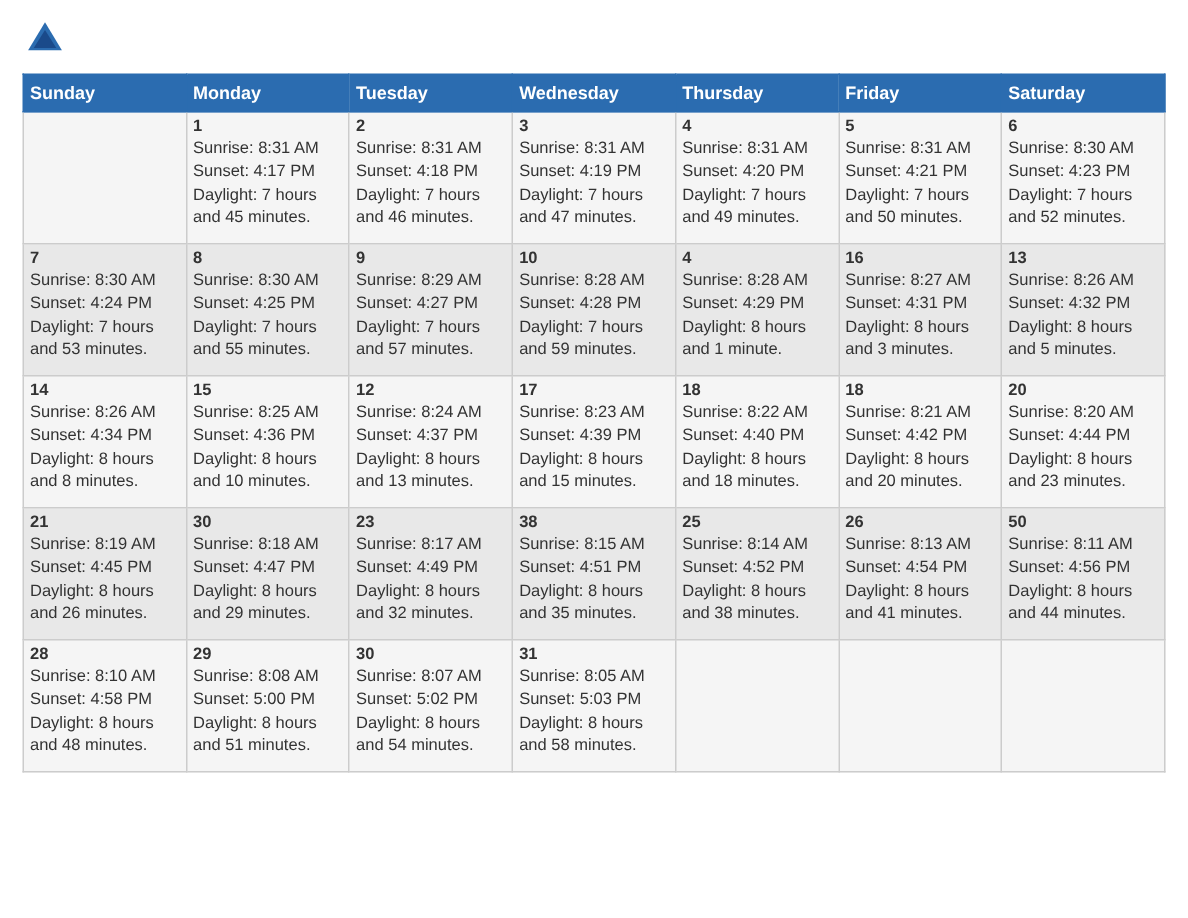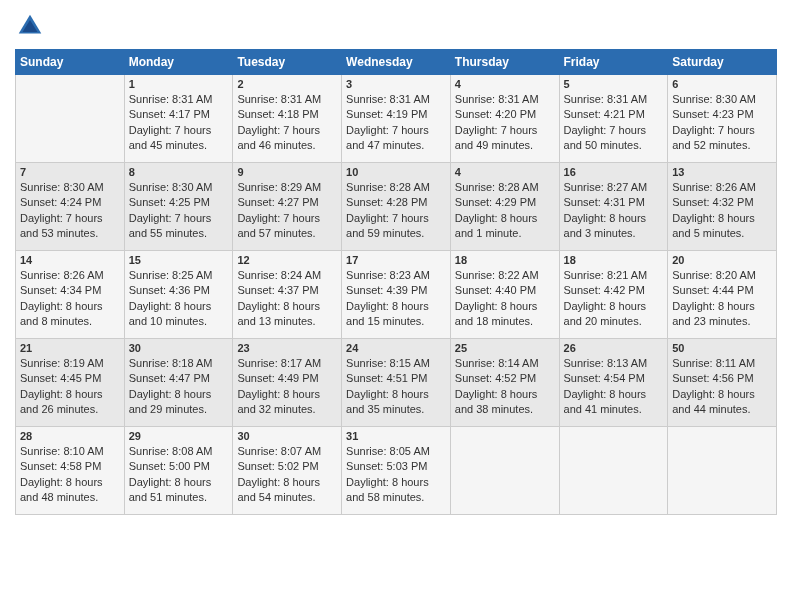--- a/index.html
+++ b/index.html
@@ -229,21 +229,21 @@
           </td>
           <td>
             <div class="day-number">30</div>
             <div class="day-info">Sunrise: 8:18 AM<br>Sunset: 4:47 PM<br>Daylight: 8 hours and 29 minutes.</div>
           </td>
           <td>
             <div class="day-number">23</div>
             <div class="day-info">Sunrise: 8:17 AM<br>Sunset: 4:49 PM<br>Daylight: 8 hours and 32 minutes.</div>
           </td>
           <td>
-            <div class="day-number">24</div>
+            <div class="day-number">38</div>
             <div class="day-info">Sunrise: 8:15 AM<br>Sunset: 4:51 PM<br>Daylight: 8 hours and 35 minutes.</div>
           </td>
           <td>
             <div class="day-number">25</div>
             <div class="day-info">Sunrise: 8:14 AM<br>Sunset: 4:52 PM<br>Daylight: 8 hours and 38 minutes.</div>
           </td>
           <td>
             <div class="day-number">26</div>
             <div class="day-info">Sunrise: 8:13 AM<br>Sunset: 4:54 PM<br>Daylight: 8 hours and 41 minutes.</div>
           </td>

